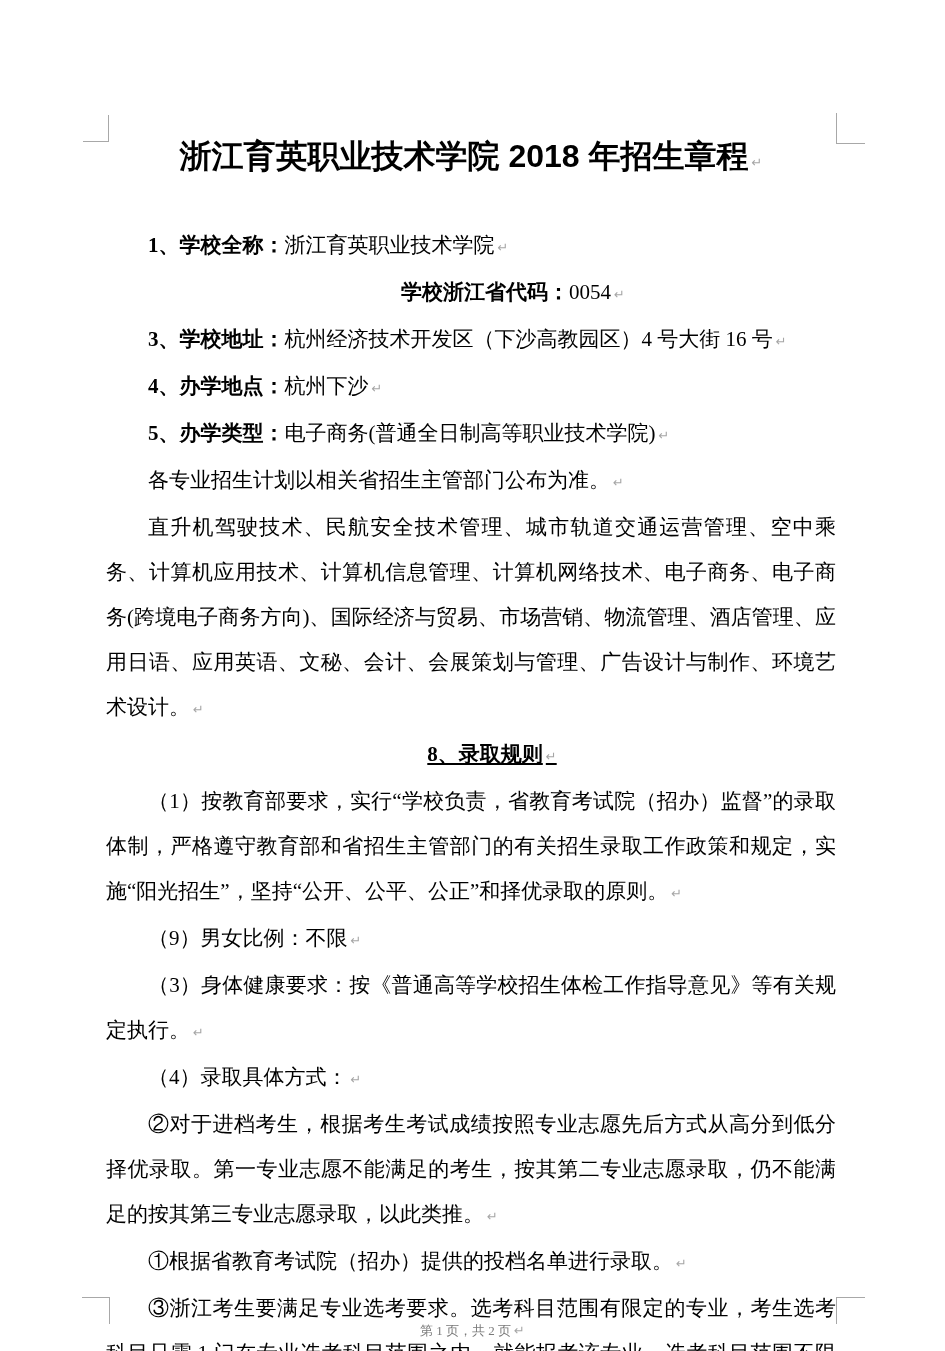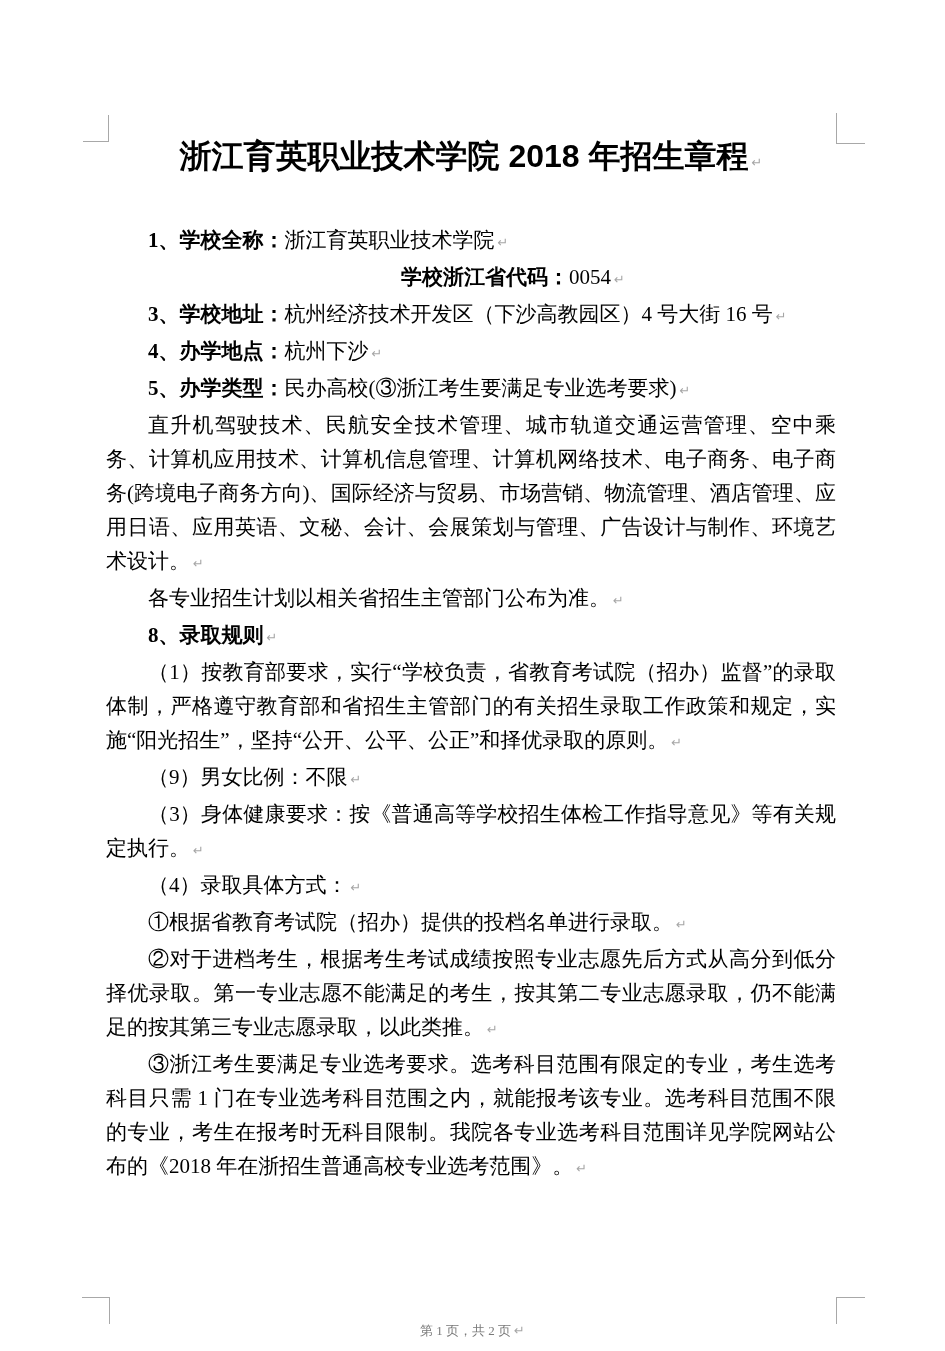--- a/index.html
+++ b/index.html
@@ -38,27 +38,27 @@
     font-family: "Liberation Sans", sans-serif;
     font-size: 32px;
     font-weight: 700;
     line-height: 44px;
     text-align: center;
     white-space: nowrap;
   }
   p.line {
     margin: 0;
     font-size: 21px;
-    line-height: 34px;
+    line-height: 45px;
     text-align: justify;
   }
   p.item { text-indent: 2em; text-align: left; }
   p.sub-item { text-indent: 4em; text-align: center; }
   p.para { text-indent: 2em; }
-  p.heading { text-indent: 2em; text-align: left; font-weight: bold; }
+  p.heading { text-indent: 2em; text-align: center; font-weight: bold; text-decoration: underline; }
   .lbl { font-weight: bold; }
   .val { font-weight: normal; }
   .pilcrow {
     color: #a6a6a6;
     font-family: "DejaVu Sans", sans-serif;
     font-size: 13px;
     padding-left: 3px;
     font-weight: normal;
   }
   .footer {
@@ -88,41 +88,41 @@
 
     <p class="line item"><span class="lbl">1、学校全称：</span><span class="val">浙江育英职业技术学院</span><span class="pilcrow">↵</span></p>
 
 
     <p class="line sub-item"><span class="lbl">学校浙江省代码：</span><span class="val">0054</span><span class="pilcrow">↵</span></p>
 
     <p class="line item"><span class="lbl">3、学校地址：</span><span class="val">杭州经济技术开发区（下沙高教园区）4 号大街 16 号</span><span class="pilcrow">↵</span></p>
 
     <p class="line item"><span class="lbl">4、办学地点：</span><span class="val">杭州下沙</span><span class="pilcrow">↵</span></p>
 
-    <p class="line item"><span class="lbl">5、办学类型：</span><span class="val">民办高校(③浙江考生要满足专业选考要求)</span><span class="pilcrow">↵</span></p>
+    <p class="line item"><span class="lbl">5、办学类型：</span><span class="val">电子商务(普通全日制高等职业技术学院)</span><span class="pilcrow">↵</span></p>
 
 
 
+    <p class="line para"><span>各专业招生计划以相关省招生主管部门公布为准。</span><span class="pilcrow">↵</span></p>
+
     <p class="line para"><span>直升机驾驶技术、民航安全技术管理、城市轨道交通运营管理、空中乘务、计算机应用技术、计算机信息管理、计算机网络技术、电子商务、电子商务(跨境电子商务方向)、国际经济与贸易、市场营销、物流管理、酒店管理、应用日语、应用英语、文秘、会计、会展策划与管理、广告设计与制作、环境艺术设计。</span><span class="pilcrow">↵</span></p>
-
-    <p class="line para"><span>各专业招生计划以相关省招生主管部门公布为准。</span><span class="pilcrow">↵</span></p>
 
     <p class="line heading"><span>8、录取规则</span><span class="pilcrow">↵</span></p>
 
     <p class="line para"><span>（1）按教育部要求，实行“学校负责，省教育考试院（招办）监督”的录取体制，严格遵守教育部和省招生主管部门的有关招生录取工作政策和规定，实施“阳光招生”，坚持“公开、公平、公正”和择优录取的原则。</span><span class="pilcrow">↵</span></p>
 
     <p class="line para"><span>（9）男女比例：不限</span><span class="pilcrow">↵</span></p>
 
     <p class="line para"><span>（3）身体健康要求：按《普通高等学校招生体检工作指导意见》等有关规定执行。</span><span class="pilcrow">↵</span></p>
 
     <p class="line para"><span>（4）录取具体方式：</span><span class="pilcrow">↵</span></p>
 
+    <p class="line para"><span>②对于进档考生，根据考生考试成绩按照专业志愿先后方式从高分到低分择优录取。第一专业志愿不能满足的考生，按其第二专业志愿录取，仍不能满足的按其第三专业志愿录取，以此类推。</span><span class="pilcrow">↵</span></p>
+
     <p class="line para"><span>①根据省教育考试院（招办）提供的投档名单进行录取。</span><span class="pilcrow">↵</span></p>
-
-    <p class="line para"><span>②对于进档考生，根据考生考试成绩按照专业志愿先后方式从高分到低分择优录取。第一专业志愿不能满足的考生，按其第二专业志愿录取，仍不能满足的按其第三专业志愿录取，以此类推。</span><span class="pilcrow">↵</span></p>
 
     <p class="line para"><span>③浙江考生要满足专业选考要求。选考科目范围有限定的专业，考生选考科目只需 1 门在专业选考科目范围之内，就能报考该专业。选考科目范围不限的专业，考生在报考时无科目限制。我院各专业选考科目范围详见学院网站公布的《2018 年在浙招生普通高校专业选考范围》。</span><span class="pilcrow">↵</span></p>
 
   </div>
 
   <div class="footer"><span>第 1 页，共 2 页</span><span class="pilcrow">↵</span></div>
 
 </div>
 
 </body></html>

